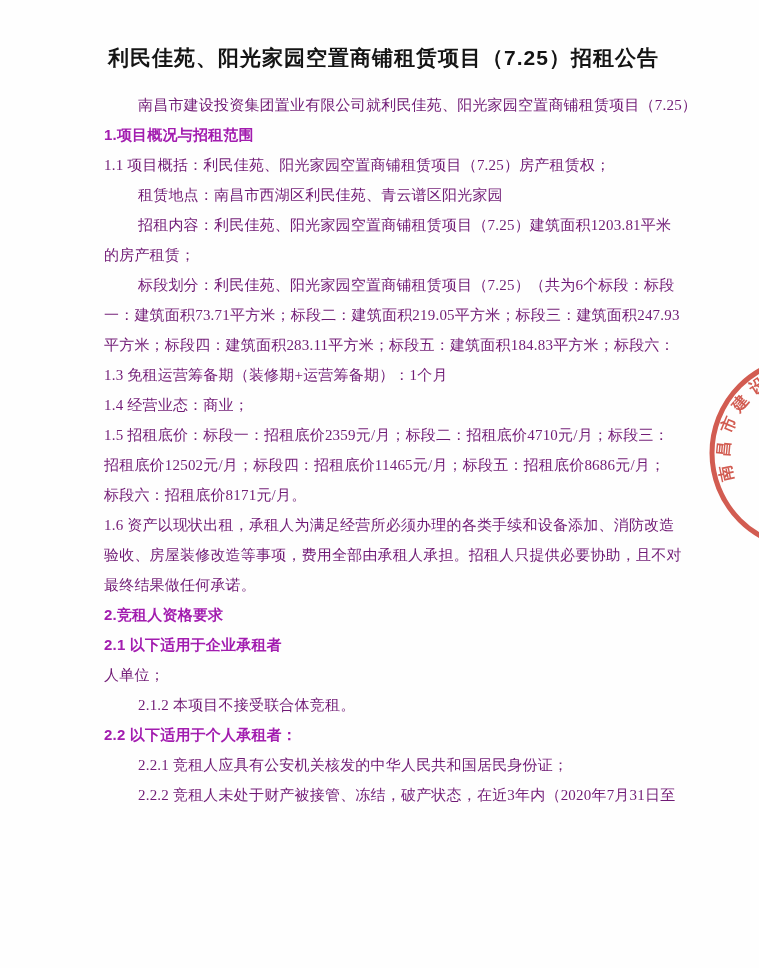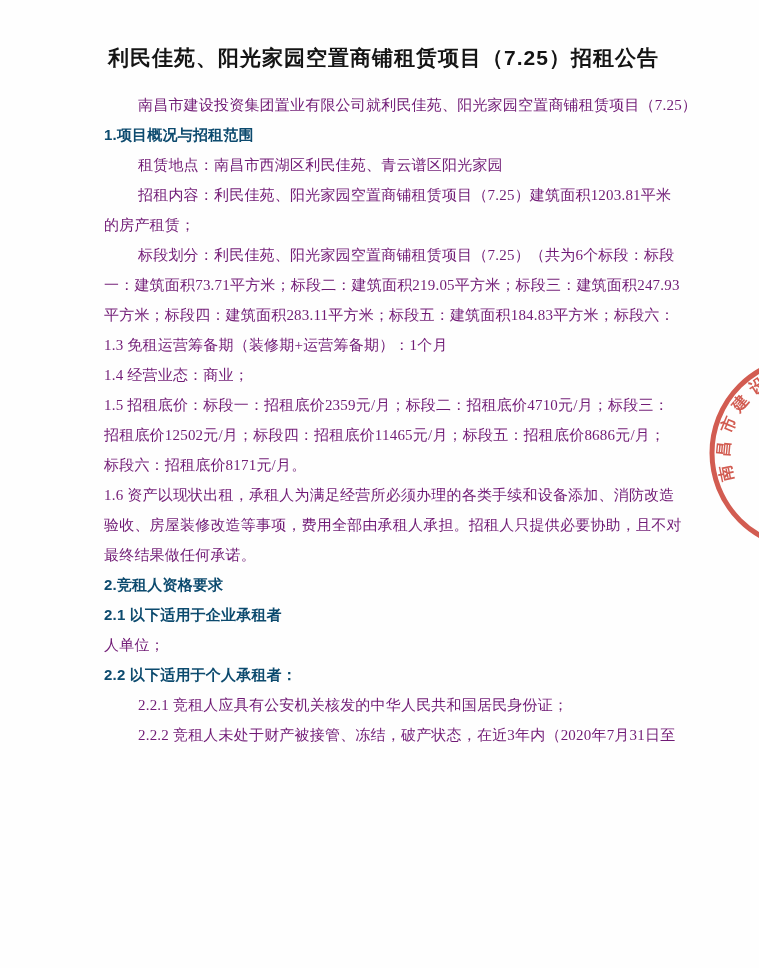--- a/index.html
+++ b/index.html
@@ -37,21 +37,21 @@
     height:30px;
     line-height:30px;
     font-size:15px;
     letter-spacing:0.2px;
     white-space:nowrap;
     color:#701a75;
   }
   .line.indent{ text-indent:34px; }
   .line.heading{
     font-weight:bold;
-    color:#0c4a6e;
+    color:#a21caf;
     font-family:"Liberation Sans","DejaVu Sans",sans-serif;
   }
   .u{
     text-decoration:underline;
     text-underline-offset:3px;
   }
   .seal{
     position:absolute;
     left:687px;
     top:333px;
@@ -68,37 +68,39 @@
 </head>
 <body>
 
 <div class="page">
 
   <h1 class="title">利民佳苑、阳光家园空置商铺租赁项目（7.25）招租公告</h1>
 
   <div class="doc-body" id="doc-body">
       <div class="line indent"><span>南昌市建设投资集团置业有限公司就利民佳苑、阳光家园空置商铺租赁项目（7.25）</span></div>
       <div class="line heading"><span>1.项目概况与招租范围</span></div>
+      <div class="line flush"><span>1.1 项目概括：利民佳苑、阳光家园空置商铺租赁项目（7.25）房产租赁权；</span></div>
       <div class="line indent"><span>租赁地点：南昌市西湖区利民佳苑、青云谱区阳光家园</span></div>
       <div class="line indent"><span>招租内容：利民佳苑、阳光家园空置商铺租赁项目（7.25）建筑面积1203.81平米</span></div>
       <div class="line flush"><span>的房产租赁；</span></div>
       <div class="line indent"><span>标段划分：利民佳苑、阳光家园空置商铺租赁项目（7.25）（共为6个标段：标段</span></div>
       <div class="line flush"><span>一：建筑面积73.71平方米；标段二：建筑面积219.05平方米；标段三：建筑面积247.93</span></div>
       <div class="line flush"><span>平方米；标段四：建筑面积283.11平方米；标段五：建筑面积184.83平方米；标段六：</span></div>
       <div class="line flush"><span>1.3 免租运营筹备期（装修期+运营筹备期）：1个月</span></div>
       <div class="line flush"><span>1.4 经营业态：商业；</span></div>
       <div class="line flush"><span>1.5 招租底价：标段一：招租底价2359元/月；标段二：招租底价4710元/月；标段三：</span></div>
       <div class="line flush"><span>招租底价12502元/月；标段四：招租底价11465元/月；标段五：招租底价8686元/月；</span></div>
       <div class="line flush"><span>标段六：招租底价8171元/月。</span></div>
       <div class="line flush"><span>1.6 资产以现状出租，承租人为满足经营所必须办理的各类手续和设备添加、消防改造</span></div>
       <div class="line flush"><span>验收、房屋装修改造等事项，费用全部由承租人承担。招租人只提供必要协助，且不对</span></div>
       <div class="line flush"><span>最终结果做任何承诺。</span></div>
       <div class="line heading"><span>2.竞租人资格要求</span></div>
       <div class="line heading"><span>2.1 以下适用于企业承租者</span></div>
       <div class="line flush"><span>人单位；</span></div>
+      <div class="line indent"><span>2.1.2 本项目不接受联合体竞租。</span></div>
       <div class="line heading"><span>2.2 以下适用于个人承租者：</span></div>
       <div class="line indent"><span>2.2.1 竞租人应具有公安机关核发的中华人民共和国居民身份证；</span></div>
       <div class="line indent"><span>2.2.2 竞租人未处于财产被接管、冻结，破产状态，在近3年内（2020年7月31日至</span></div>
     </div>
 
   <svg class="seal" viewBox="0 0 240 240" aria-hidden="true">
     <defs>
       <path id="sealArc" d="M 46.7 146.7 A 78 78 0 1 1 179.8 170.1" fill="none"></path>
     </defs>
     <circle id="seal-ring" cx="120" cy="120" r="95" fill="none" stroke-width="5" stroke="#c9392c"></circle>

